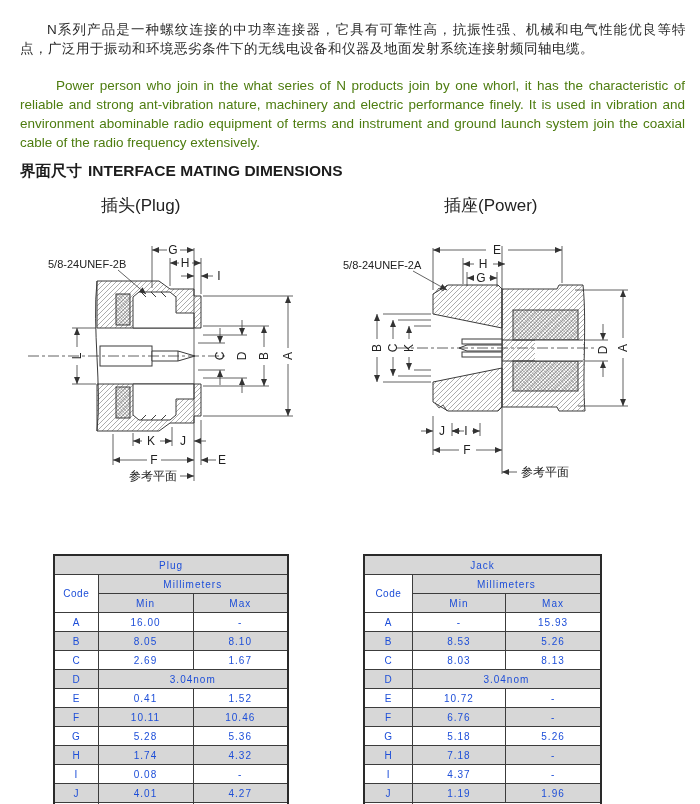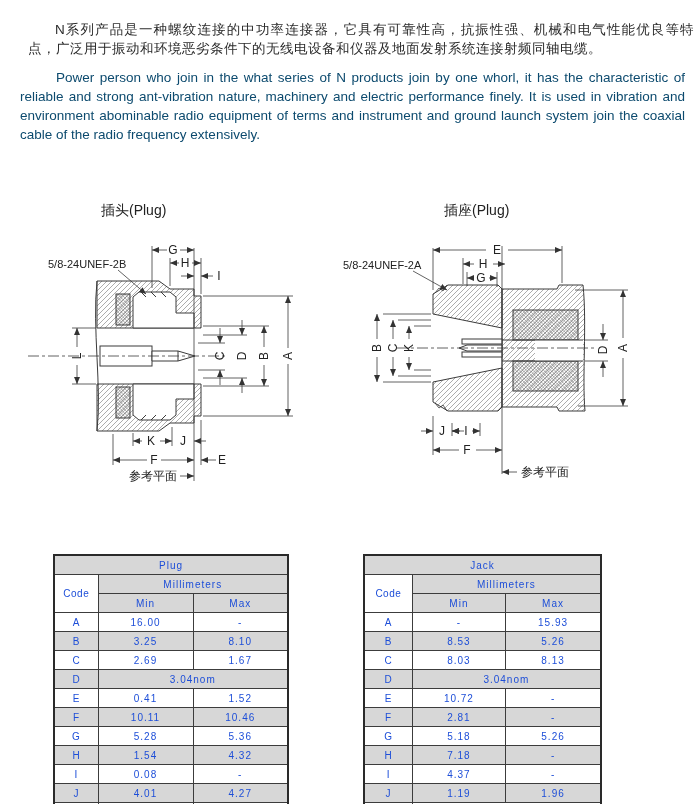--- a/index.html
+++ b/index.html
@@ -1,23 +1,23 @@
 <!DOCTYPE html>
 <html><head>
 <meta charset="utf-8">
 <style>
   html,body{margin:0;padding:0;background:#ffffff;}
   .page{position:relative;width:700px;height:804px;background:#fff;
         font-family:"Liberation Sans", sans-serif;color:#2b2b2b;overflow:hidden;}
   .para{position:absolute;text-align:justify;line-height:19px;font-size:13.5px;}
-  #zh-para{left:28px;top:6px;width:666px;text-indent:27px;letter-spacing:.5px;}
-  #en-para{left:20px;top:54px;width:665px;text-indent:36px;color:#0c4a6e;}
+  #zh-para{left:20px;top:6px;width:666px;text-indent:27px;letter-spacing:.5px;}
+  #en-para{left:20px;top:62px;width:665px;text-indent:36px;color:#4d7c0f;}
   .section-heading{position:absolute;left:20px;top:161px;font-size:15.5px;font-weight:bold;color:#1c1c1c;}
   .section-heading .zh{margin-right:6px;}
-  .sub-label{position:absolute;top:202px;font-size:14px;color:#222;}
+  .sub-label{position:absolute;top:194px;font-size:17px;color:#222;}
   #plug-label{left:101px;}
   #jack-label{left:444px;}
   .draw{position:absolute;top:228px;}
   #plug-svg{left:20px;}
   #jack-svg{left:335px;}
   svg text{font-family:"Liberation Sans",sans-serif;fill:#222;}
   .dimtxt{font-size:12px;}
   .thrtxt{font-size:11px;}
   .cntxt{font-size:12px;}
   
@@ -33,23 +33,26 @@
   #jack-table{left:363px;top:511px;width:239px;}
 </style>
 </head>
 <body>
 
 <div class="page">
 
   <p id="zh-para" class="para">N系列产品是一种螺纹连接的中功率连接器，它具有可靠性高，抗振性强、机械和电气性能优良等特点，广泛用于振动和环境恶劣条件下的无线电设备和仪器及地面发射系统连接射频同轴电缆。</p>
   <p id="en-para" class="para">Power person who join in the what series of N products join by one whorl, it has the characteristic of reliable and strong ant-vibration nature, machinery and electric performance finely. It is used in vibration and environment abominable radio equipment of terms and instrument and ground launch system join the coaxial cable of the radio frequency extensively.</p>
 
+  <div class="section-heading">
+    <span class="zh">界面尺寸</span><span class="en">INTERFACE MATING DIMENSIONS</span>
+  </div>
 
   <div id="plug-label" class="sub-label">插头(Plug)</div>
-  <div id="jack-label" class="sub-label">插座(Plug)</div>
+  <div id="jack-label" class="sub-label">插座(Power)</div>
 
   <svg id="plug-svg" class="draw" width="315" height="272" viewBox="0 0 315 272">
     <defs>
       <pattern id="h1" patternUnits="userSpaceOnUse" width="5" height="5">
         <path d="M0,5 L5,0" stroke="#8a8a8a" stroke-width="0.7"></path>
       </pattern>
       <pattern id="x1" patternUnits="userSpaceOnUse" width="3.5" height="3.5">
         <path d="M0,3.5 L3.5,0 M0,0 L3.5,3.5" stroke="#6d6d6d" stroke-width="0.5"></path>
       </pattern>
       <marker id="ar1" markerWidth="8" markerHeight="7" refX="7" refY="3" orient="auto" markerUnits="userSpaceOnUse">
@@ -268,21 +271,21 @@
         <td class="ttl">Min</td>
         <td class="ttl">Max</td>
       </tr>
       <tr>
           <td class="code">A</td>
           <td>16.00</td>
           <td>-</td>
         </tr>
       <tr class="alt">
           <td class="code">B</td>
-          <td>3.25</td>
+          <td>8.05</td>
           <td>8.10</td>
         </tr>
       <tr>
           <td class="code">C</td>
           <td>2.69</td>
           <td>1.67</td>
         </tr>
       <tr class="alt">
           <td class="code">D</td>
           <td colspan="2">3.04nom</td>
@@ -297,21 +300,21 @@
           <td>10.11</td>
           <td>10.46</td>
         </tr>
       <tr>
           <td class="code">G</td>
           <td>5.28</td>
           <td>5.36</td>
         </tr>
       <tr class="alt">
           <td class="code">H</td>
-          <td>1.54</td>
+          <td>1.74</td>
           <td>4.32</td>
         </tr>
       <tr>
           <td class="code">I</td>
           <td>0.08</td>
           <td>-</td>
         </tr>
       <tr class="alt">
           <td class="code">J</td>
           <td>4.01</td>
@@ -366,21 +369,21 @@
           <td class="code">D</td>
           <td colspan="2">3.04nom</td>
         </tr>
       <tr>
           <td class="code">E</td>
           <td>10.72</td>
           <td>-</td>
         </tr>
       <tr class="alt">
           <td class="code">F</td>
-          <td>2.81</td>
+          <td>6.76</td>
           <td>-</td>
         </tr>
       <tr>
           <td class="code">G</td>
           <td>5.18</td>
           <td>5.26</td>
         </tr>
       <tr class="alt">
           <td class="code">H</td>
           <td>7.18</td>

